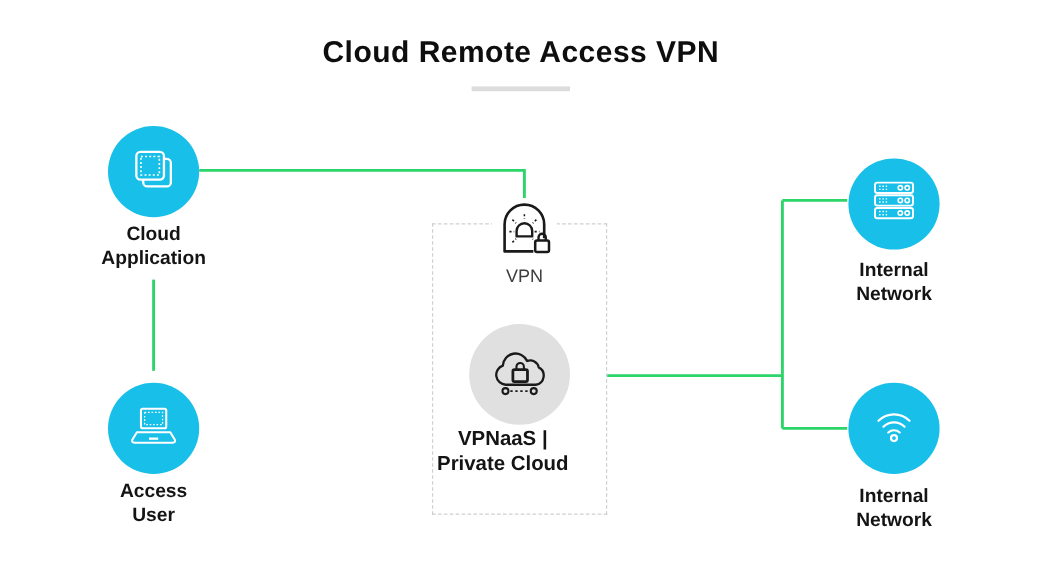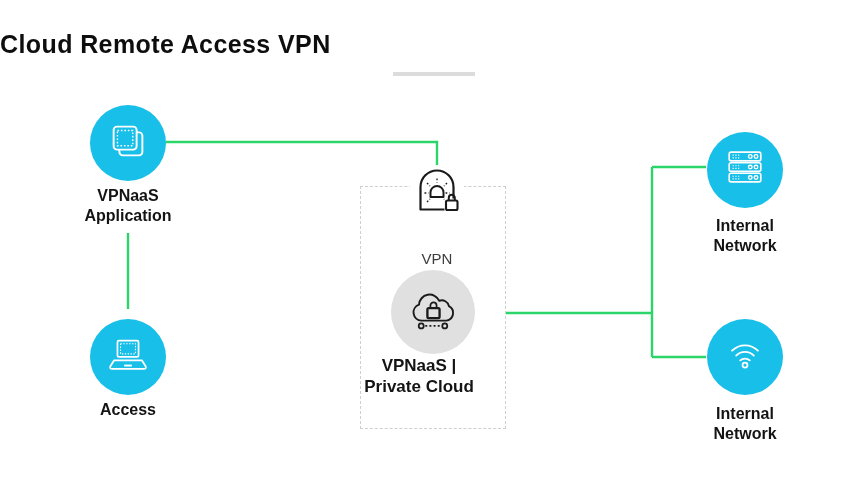--- a/index.html
+++ b/index.html
@@ -12,21 +12,21 @@
     height: 488px;
     background: #ffffff;
     overflow: hidden;
   }
 
   .diagram-title {
     position: absolute;
     top: 30px;
     left: 0;
     width: 100%;
-    text-align: left;
+    text-align: center;
     font-size: 25px;
     font-weight: 800;
     letter-spacing: 0.4px;
     color: #0e0e0e;
   }
   .title-underline {
     position: absolute;
     top: 72px;
     left: calc(50% - 41px);
     width: 82px;
@@ -84,21 +84,21 @@
 
   .tunnel-label {
     position: absolute;
     width: 120px;
     text-align: center;
     font-size: 15px;
     font-weight: 400;
     line-height: 1.28;
     color: #3d3d3d;
   }
-  .tunnel-label span { display: block; margin-top: 28px; }
+  .tunnel-label span { display: block; }
 
   .tunnel-icon-wrap {
     position: absolute;
     left: 410px;
     top: 165px;
     width: 54px;
     height: 54px;
     background: #ffffff;
     display: flex;
     align-items: center;
@@ -141,36 +141,37 @@
   <div class="node-circle" id="circle-app">
     <span>
       <svg width="46" height="46" viewBox="0 0 48 48" fill="none">
         <rect x="15" y="15" width="24" height="24" rx="3.5" stroke="#ffffff" stroke-width="2"></rect>
         <rect x="9" y="9" width="24" height="24" rx="3.5" fill="#18BFE8" stroke="#ffffff" stroke-width="2"></rect>
         <rect x="13" y="13" width="16" height="16" stroke="#ffffff" stroke-width="1.4" stroke-dasharray="1.7 1.9"></rect>
       </svg>
     </span>
   </div>
   <div class="node-label" id="label-app">
-    <span>VPNaaS</span>
+    <span>Cloud</span>
     <span>Application</span>
   </div>
 
   <div class="node-circle" id="circle-user">
     <span>
       <svg width="46" height="46" viewBox="0 0 48 48" fill="none">
         <rect x="13" y="9" width="22" height="17" rx="1.6" stroke="#ffffff" stroke-width="1.8"></rect>
         <rect x="16.2" y="12.2" width="15.6" height="10.6" stroke="#ffffff" stroke-width="1.1" stroke-dasharray="1.4 1.6"></rect>
         <path d="M9.5 29.5 H38.5 L42.5 36 Q43.3 38.5 40.6 38.5 H7.4 Q4.7 38.5 5.5 36 Z" stroke="#ffffff" stroke-width="1.8" stroke-linejoin="round"></path>
         <rect x="20" y="34" width="8" height="2" fill="#ffffff"></rect>
       </svg>
     </span>
   </div>
   <div class="node-label" id="label-user">
     <span>Access</span>
+    <span>User</span>
   </div>
 
   <div class="tunnel-icon-wrap">
     <span>
       <svg width="52" height="52" viewBox="0 0 52 52" fill="none">
         <path d="M9.5 45.5 V23 A16.5 16.5 0 0 1 42.5 23 V45.5 Z" fill="#ffffff" stroke="#1a1a1a" stroke-width="2.2" stroke-linejoin="round"></path>
         <path d="M19.5 33 V28.5 A6.5 6.5 0 0 1 32.5 28.5 V33 Z" stroke="#1a1a1a" stroke-width="2" stroke-linejoin="round"></path>
         <g stroke="#1a1a1a" stroke-width="1.3" stroke-dasharray="1.8 1.8">
           <line x1="13.5" y1="29" x2="17.5" y2="29"></line>
           <line x1="34.5" y1="29" x2="38.5" y2="29"></line>

